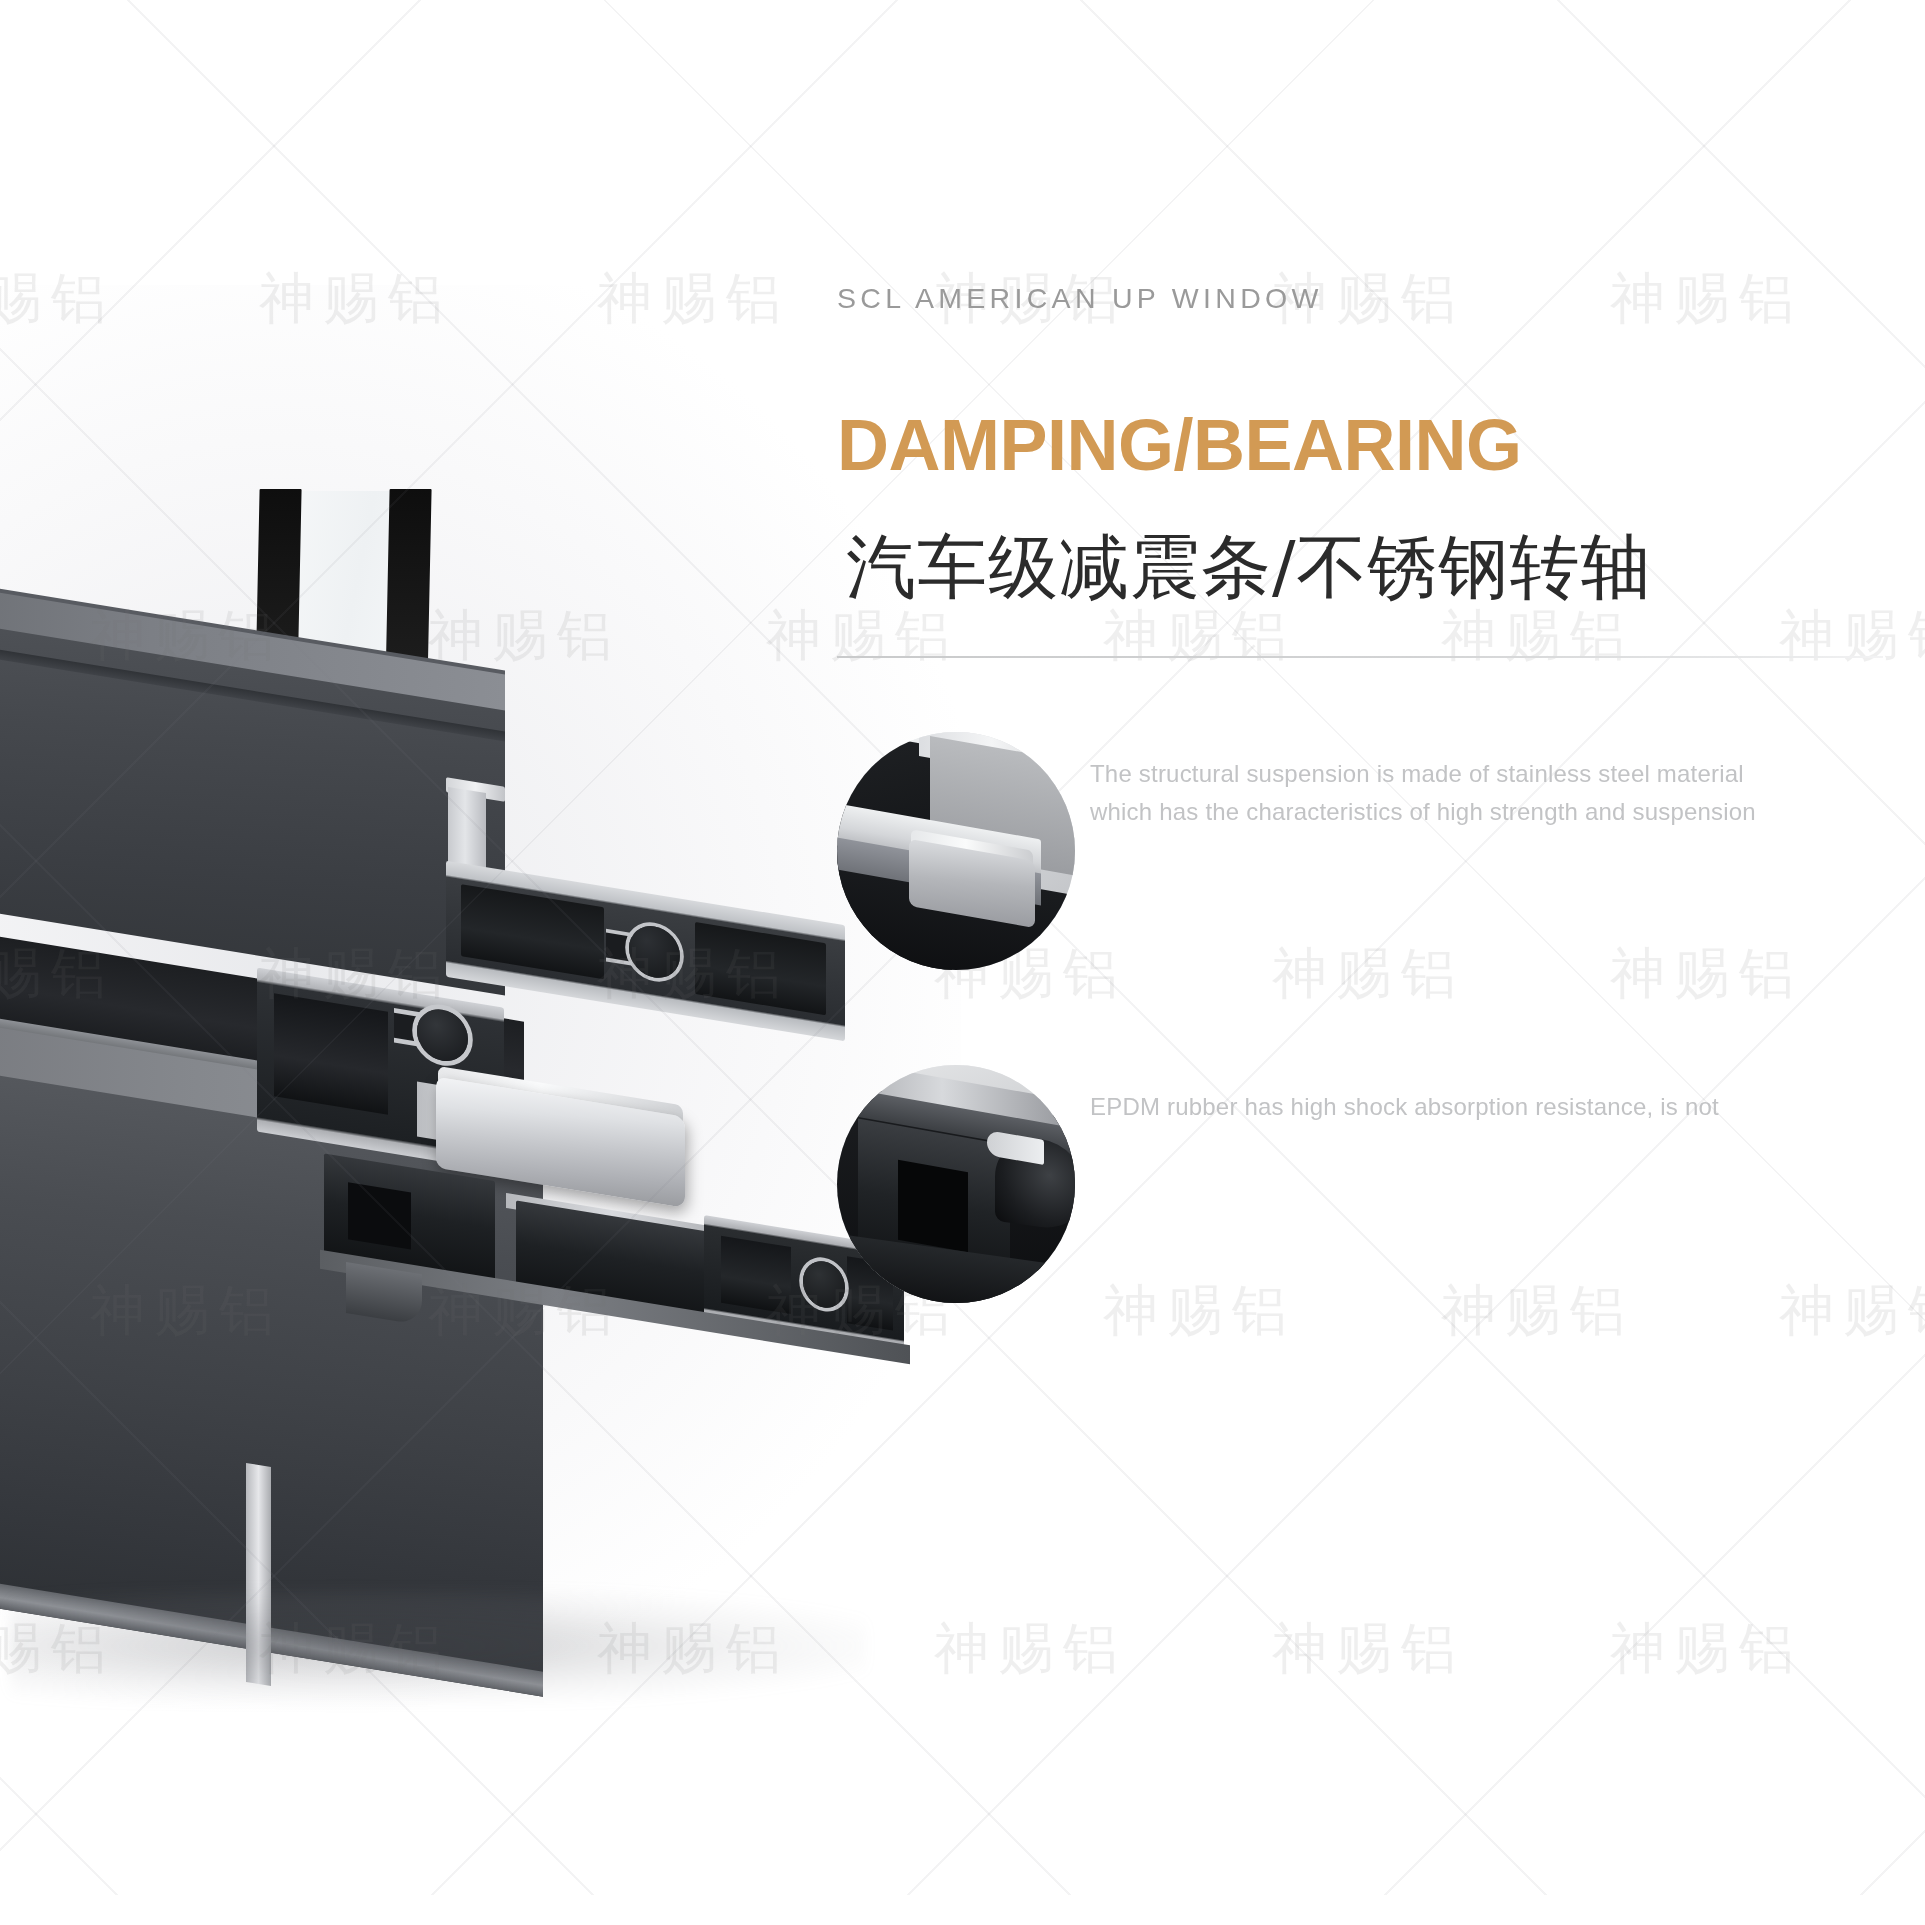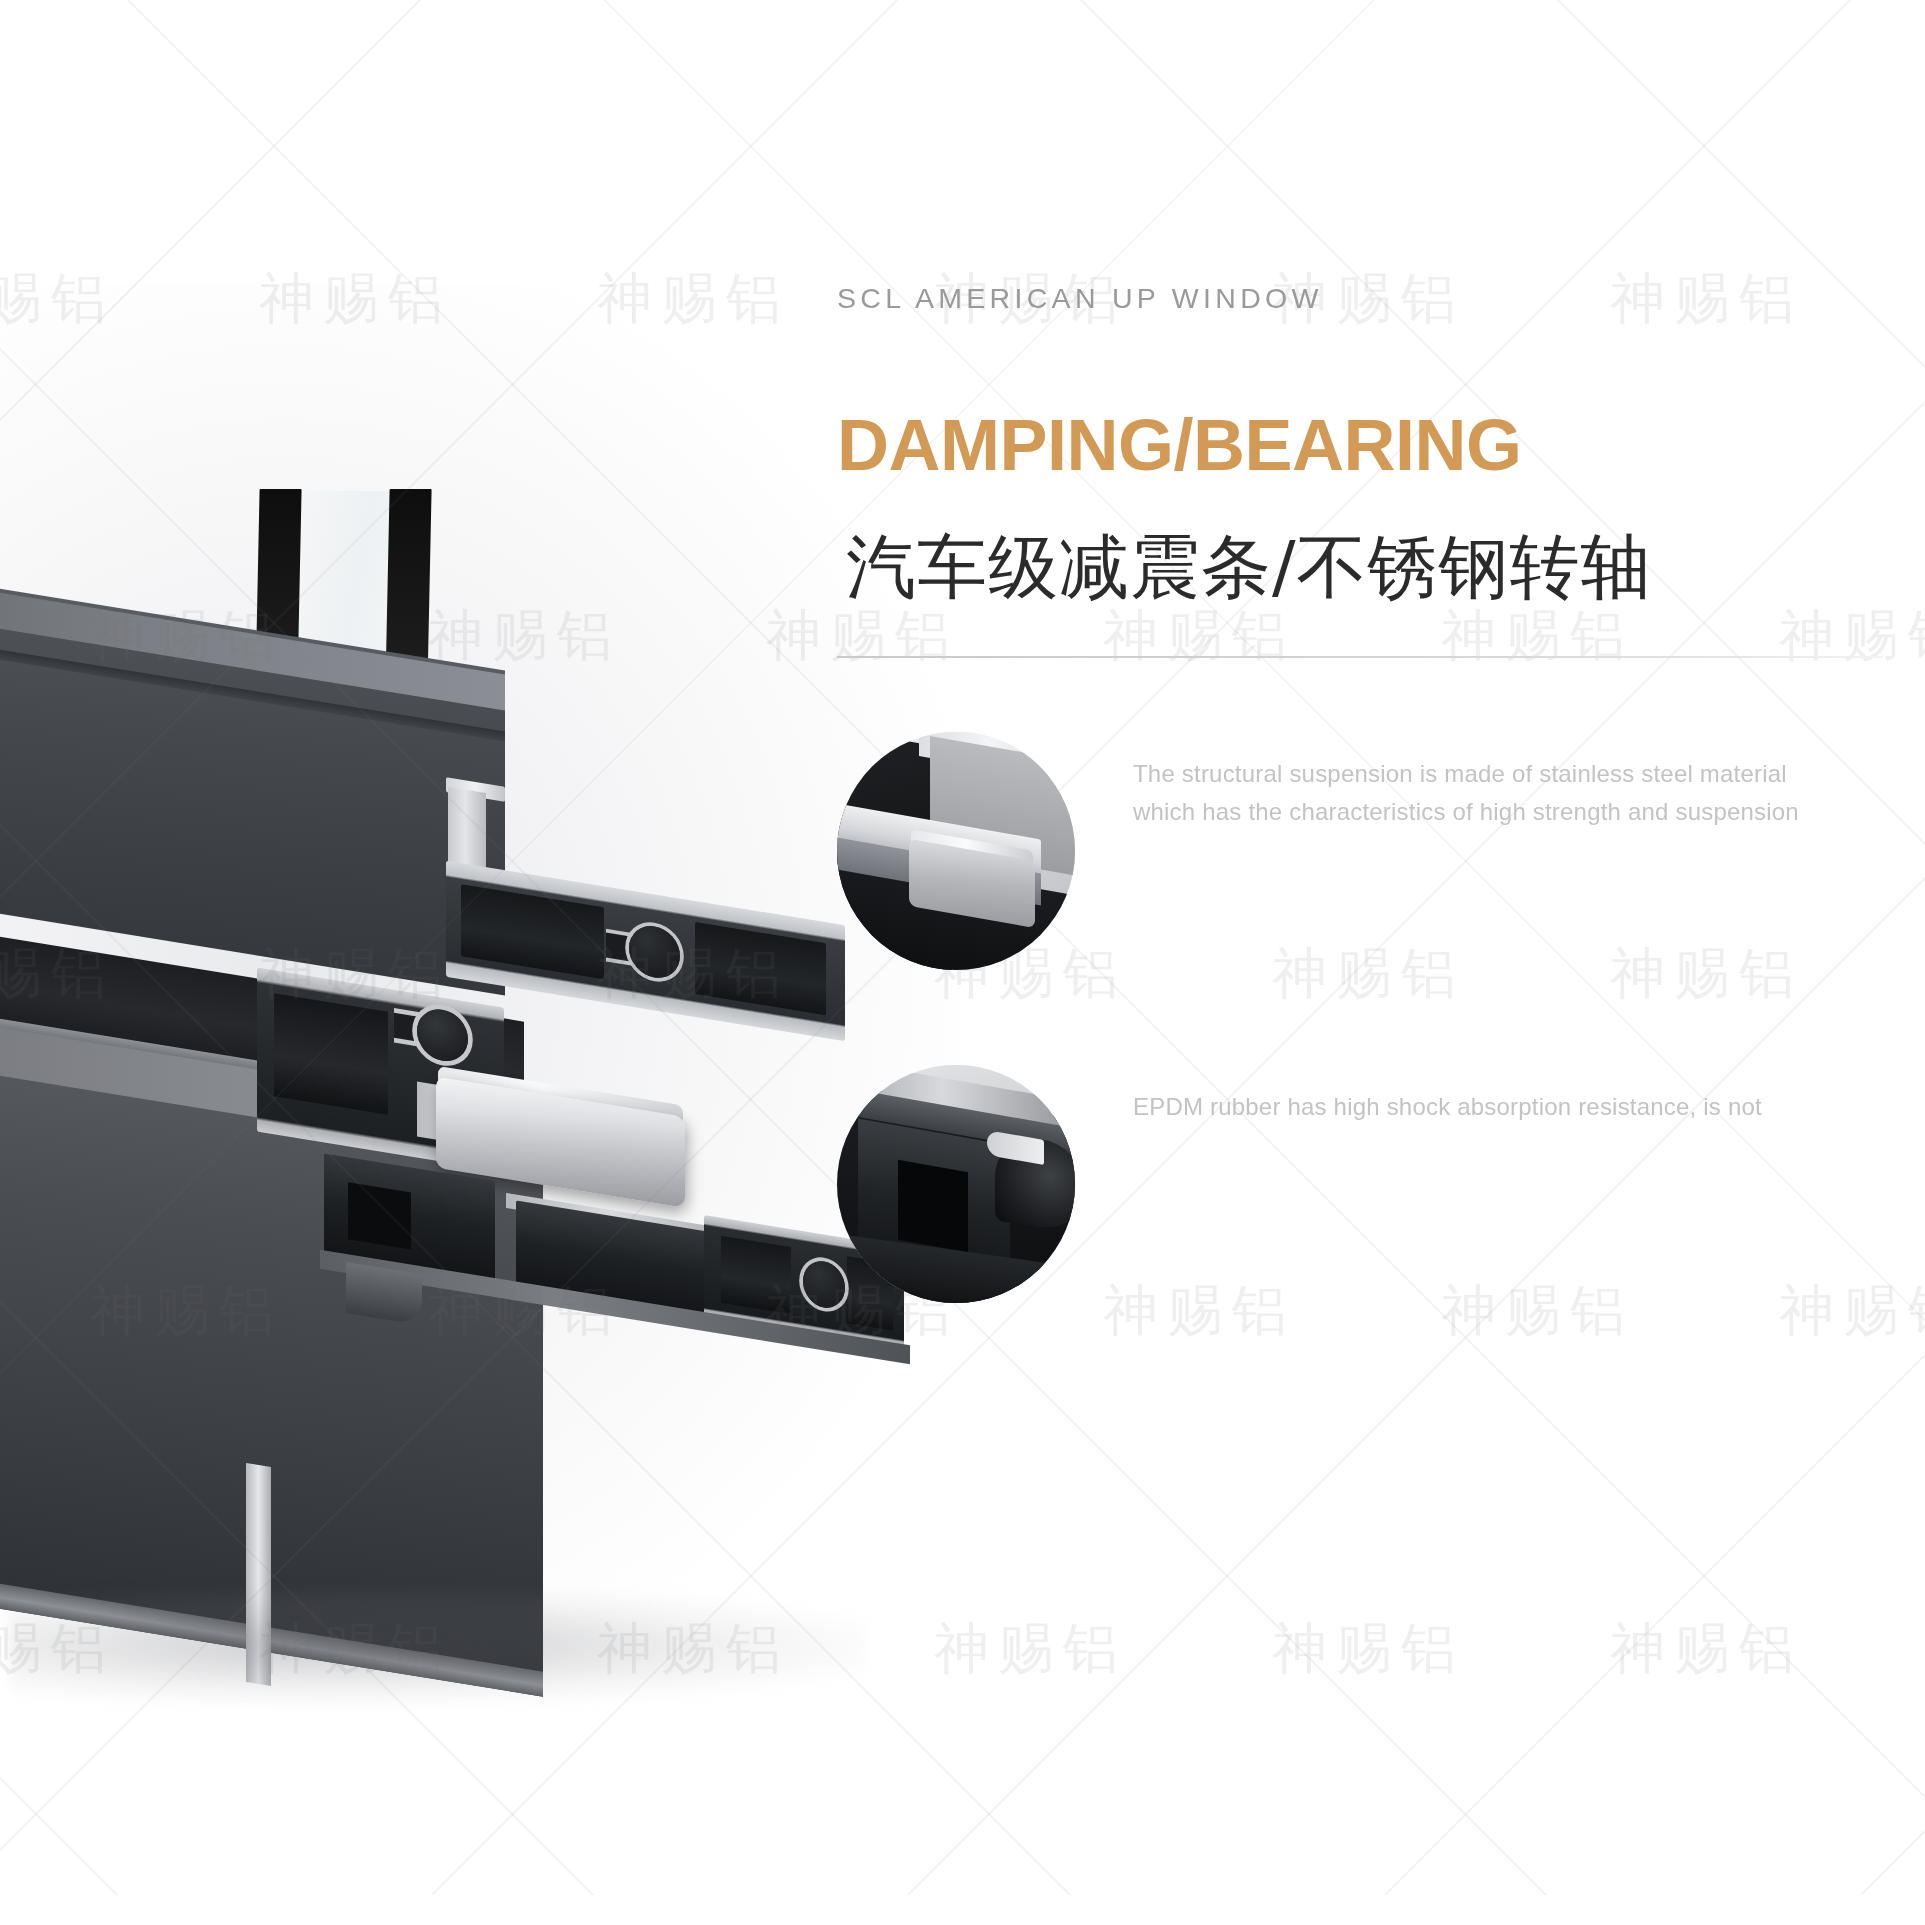--- a/index.html
+++ b/index.html
@@ -573,21 +573,20 @@
     letter-spacing: 1px;
     font-family: "DejaVu Sans", "Liberation Sans", sans-serif;
     white-space: nowrap;
   }
   .en-line {
     font-size: 24px;
     line-height: 1.58;
     color: #c2c3c5;
     letter-spacing: 0.2px;
     white-space: nowrap;
-    margin-left: 43px;
   }
   .en-block { margin-top: 17px; }
   .cn-block .cn-line + .cn-line { margin-top: 9.5px; }
 </style>
 </head>
 <body>
 
 <div id="page">
 
   <div class="product-stage">

